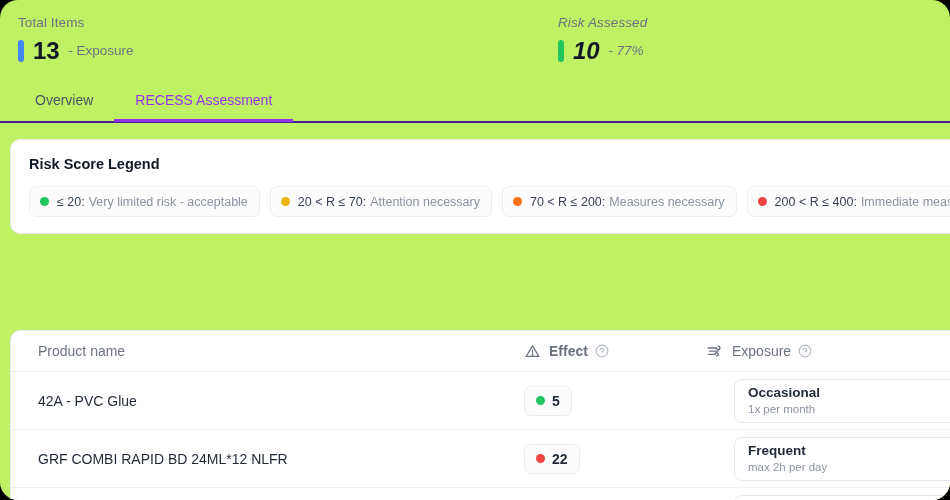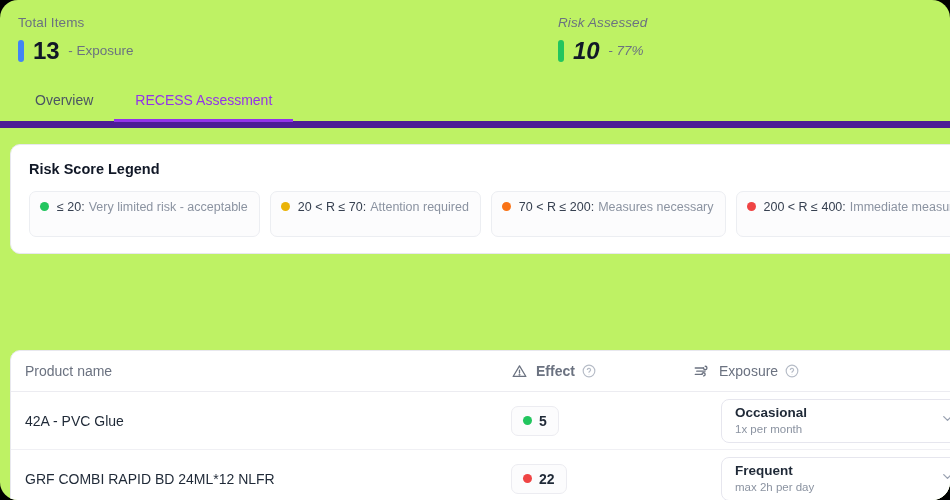--- a/index.html
+++ b/index.html
@@ -69,21 +69,21 @@
     color: #6b7280;
     margin-left: 9px;
     line-height: 20px;
   }
 
   
   .tabs {
     display: flex;
     align-items: flex-end;
     height: 45px;
-    border-bottom: 7px solid #4c1d95;
+    border-bottom: 2px solid #4c1d95;
     padding-left: 14px;
   }
   .tab {
     font-size: 14px;
     color: #4b5563;
     padding: 0 21px 11px 21px;
     cursor: pointer;
     line-height: 16px;
     border-bottom: 3px solid transparent;
     margin-bottom: -1px;
@@ -119,21 +119,21 @@
     display: flex;
     gap: 10px;
   }
   .legend-chip {
     display: flex;
     align-items: center;
     border: 1px solid #eceef2;
     border-radius: 7px;
     background: #fcfcfd;
     height: 29px;
-    padding: 0 11px 15px 10px;
+    padding: 0 11px 0 10px;
     white-space: nowrap;
     flex: none;
   }
   .dot {
     width: 9px;
     height: 9px;
     border-radius: 50%;
     margin-right: 8px;
     flex: none;
   }
@@ -158,21 +158,21 @@
     background: #ffffff;
     overflow: hidden;
   }
   .table-head {
     display: flex;
     align-items: center;
     height: 40px;
     border-bottom: 1px solid #ececf1;
     padding: 0 14px;
   }
-  .col-product { width: 486px; flex: none; }
+  .col-product { width: 486px; flex: none; margin-left: 13px; }
   .col-effect  { width: 182px; flex: none; font-weight: bold; }
   .col-exposure{ width: 258px; flex: none; }
 
   .th {
     display: flex;
     align-items: center;
     font-size: 14px;
     color: #6b7280;
   }
   .th-icon {
@@ -282,21 +282,21 @@
 
       <div class="legend-chip">
         <span class="dot" id="ldot0" style="background: rgb(34, 197, 94);"></span>
         <span class="legend-range">≤ 20:</span>
         <span class="legend-desc">Very limited risk - acceptable</span>
       </div>
 
       <div class="legend-chip">
         <span class="dot" id="ldot1" style="background: rgb(234, 179, 8);"></span>
         <span class="legend-range">20 &lt; R ≤ 70:</span>
-        <span class="legend-desc">Attention required</span>
+        <span class="legend-desc">Attention necessary</span>
       </div>
 
       <div class="legend-chip">
         <span class="dot" id="ldot2" style="background: rgb(249, 115, 22);"></span>
         <span class="legend-range">70 &lt; R ≤ 200:</span>
         <span class="legend-desc">Measures necessary</span>
       </div>
 
       <div class="legend-chip">
         <span class="dot" id="ldot3" style="background: rgb(239, 68, 68);"></span>

